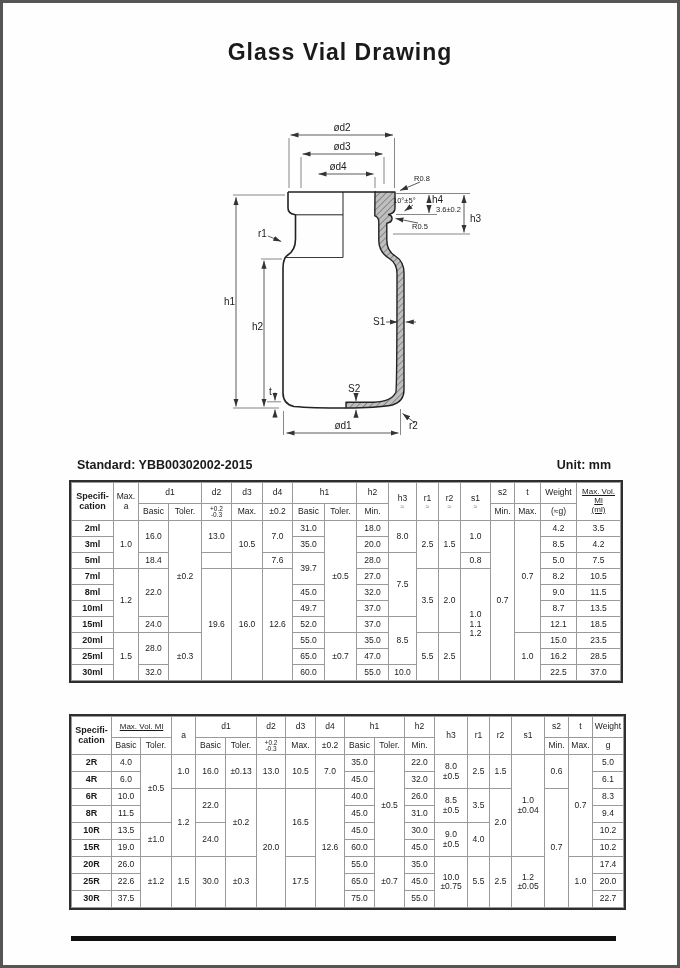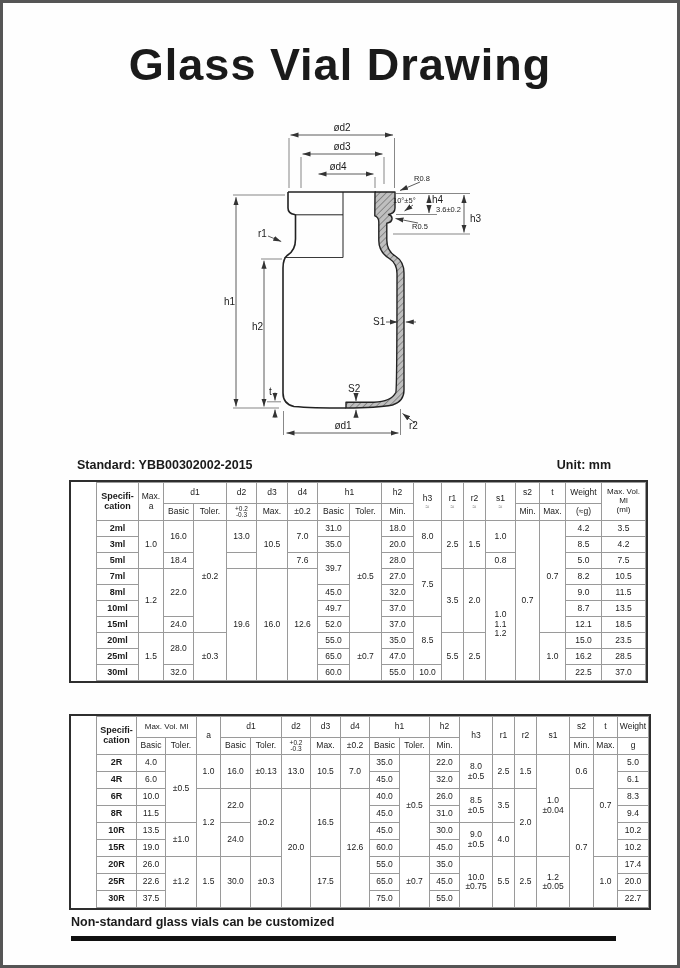--- a/index.html
+++ b/index.html
@@ -1,34 +1,34 @@
 <!DOCTYPE html>
 <html><head>
 <meta charset="utf-8">
 <style>
   html,body{margin:0;padding:0;background:#e8e8e8;}
   .page{position:relative;width:680px;height:968px;background:#fefefe;
         border:3px solid #555;box-sizing:border-box;overflow:hidden;
         font-family:"Liberation Sans",sans-serif;color:#1a1a1a;}
   .title{position:absolute;top:36px;left:0;width:100%;text-align:center;
-         font-size:45px;font-weight:bold;letter-spacing:1px;}
+         font-size:23px;font-weight:bold;letter-spacing:1px;}
   .drawing{position:absolute;top:118px;left:168px;}
   .stdline{position:absolute;left:74px;right:66px;display:flex;
            justify-content:space-between;font-size:12.5px;font-weight:bold;}
   .tframe{position:absolute;left:66px;border:2px solid #2e2e2e;background:#fff;}
-  table{border-collapse:collapse;table-layout:fixed;margin-left:25px;}
+  table{border-collapse:collapse;table-layout:fixed;}
   td,th{border:1px solid #9a9a9a;text-align:center;vertical-align:middle;
         padding:0;font-size:8.5px;font-weight:normal;line-height:1.1;
         white-space:pre-line;overflow:hidden;}
   #t0 table{width:549px;} #t1 table{width:552px;}
   #t0 tbody td{height:15px;} #t1 tbody td{height:16px;}
   thead tr:first-child th{height:20px;} thead tr:nth-child(2) th{height:16px;}
   th.bold, td.rowh{font-weight:bold;font-size:9px;}
   .tiny{font-size:6.5px;line-height:1;}
-  .mv{font-size:8px;}
+  .mv{font-size:8px;text-decoration:underline;}
   .sub{display:block;font-size:7px;line-height:5px;color:#777;}
   .footer{position:absolute;top:912px;left:68px;font-size:12.5px;font-weight:bold;}
   .bar{position:absolute;top:933px;left:68px;width:545px;height:5px;background:#101010;}
   svg text{font-family:"Liberation Sans",sans-serif;fill:#1c1c1c;font-size:10px;}
   svg text.sm{font-size:7.5px;}
 </style>
 </head>
 <body>
 
 <div class="page">
@@ -467,16 +467,15 @@
             <td class="rowh">30R</td>
             <td>37.5</td>
             <td>75.0</td>
             <td>55.0</td>
             <td>22.7</td>
           </tr>
         </tbody>
       </table>
   </div>
 
-  <div class="footer">Non-standard glass vials can be customized</div>
   <div class="bar"></div>
 
 </div>
 
 </body></html>

